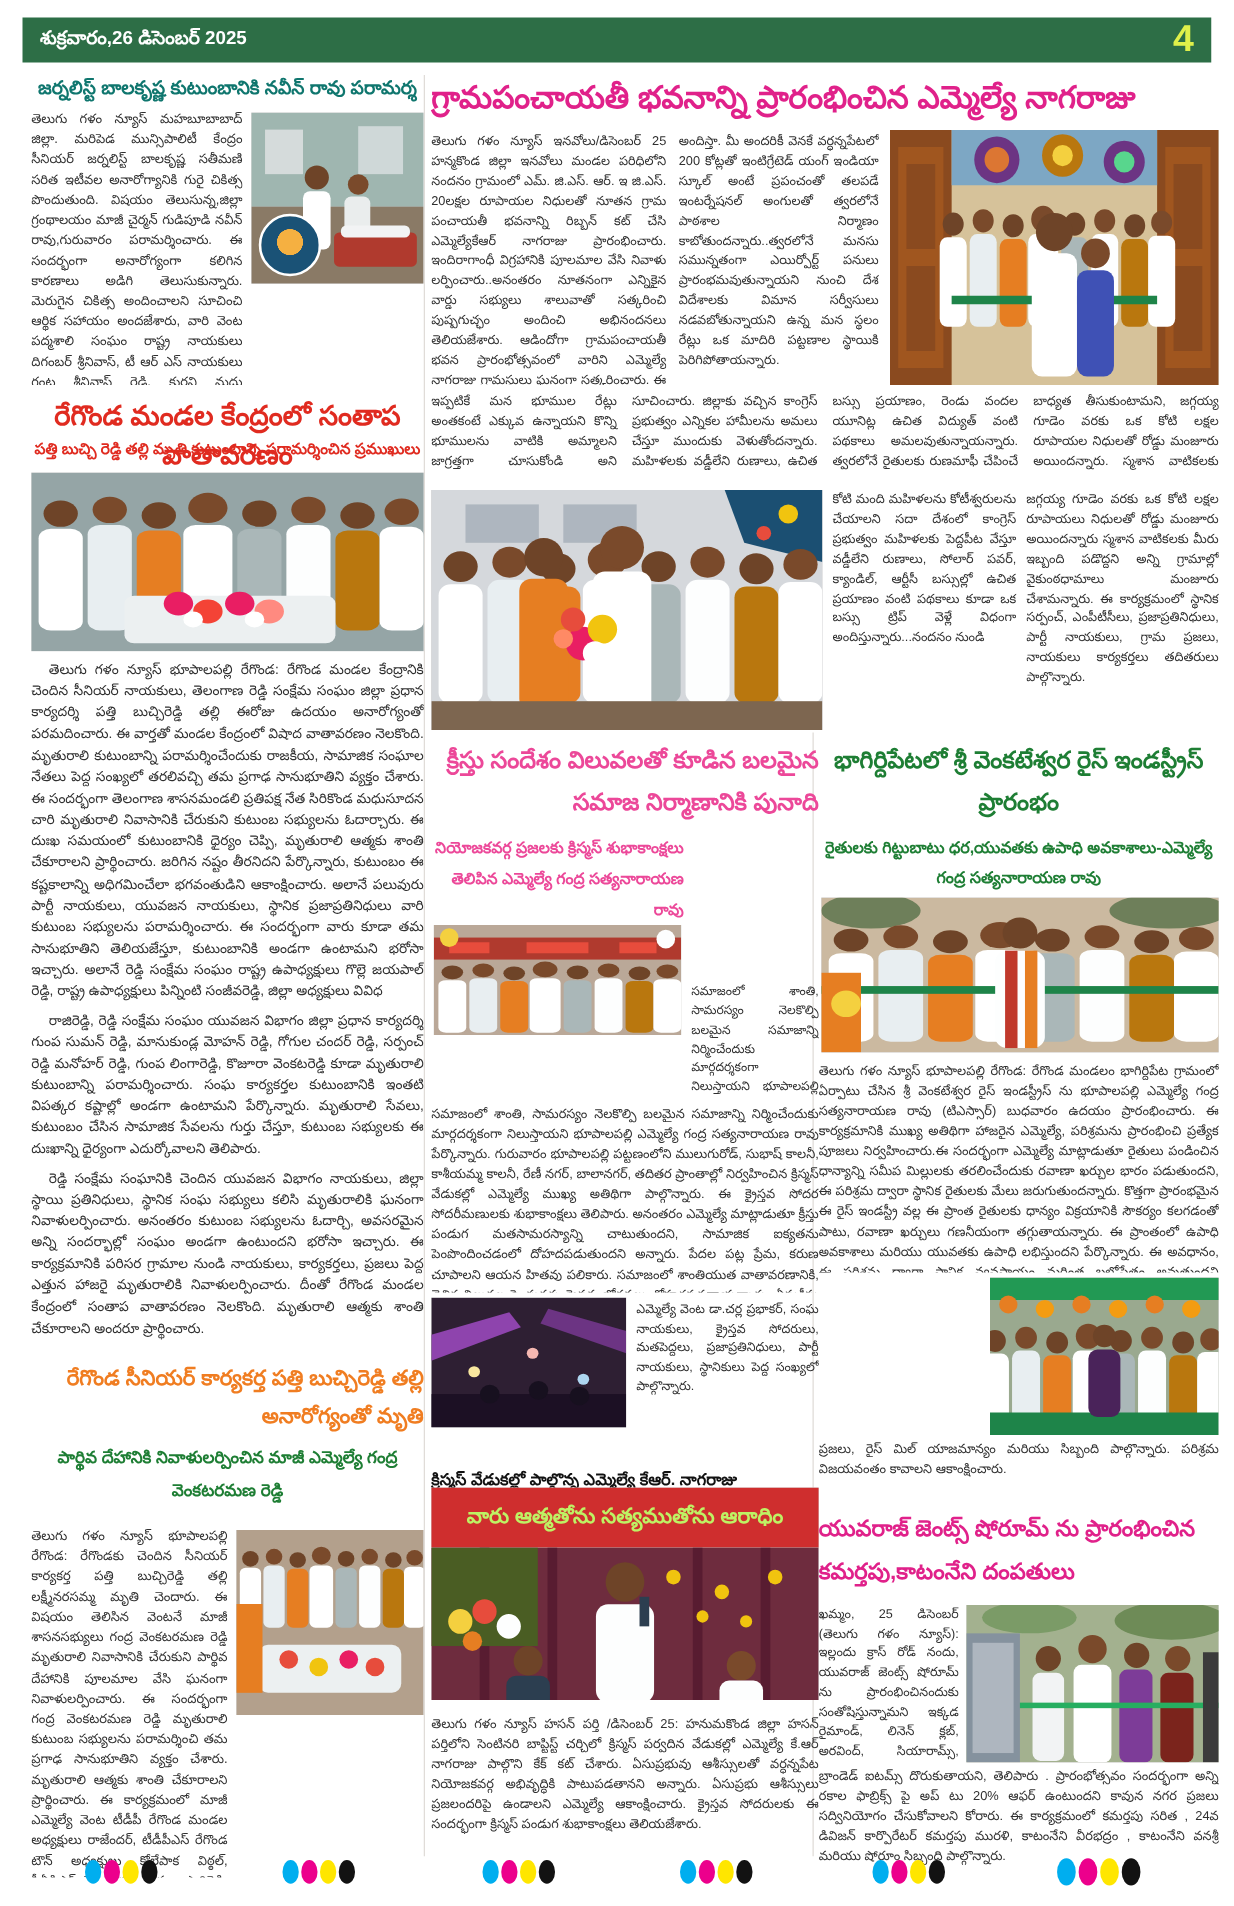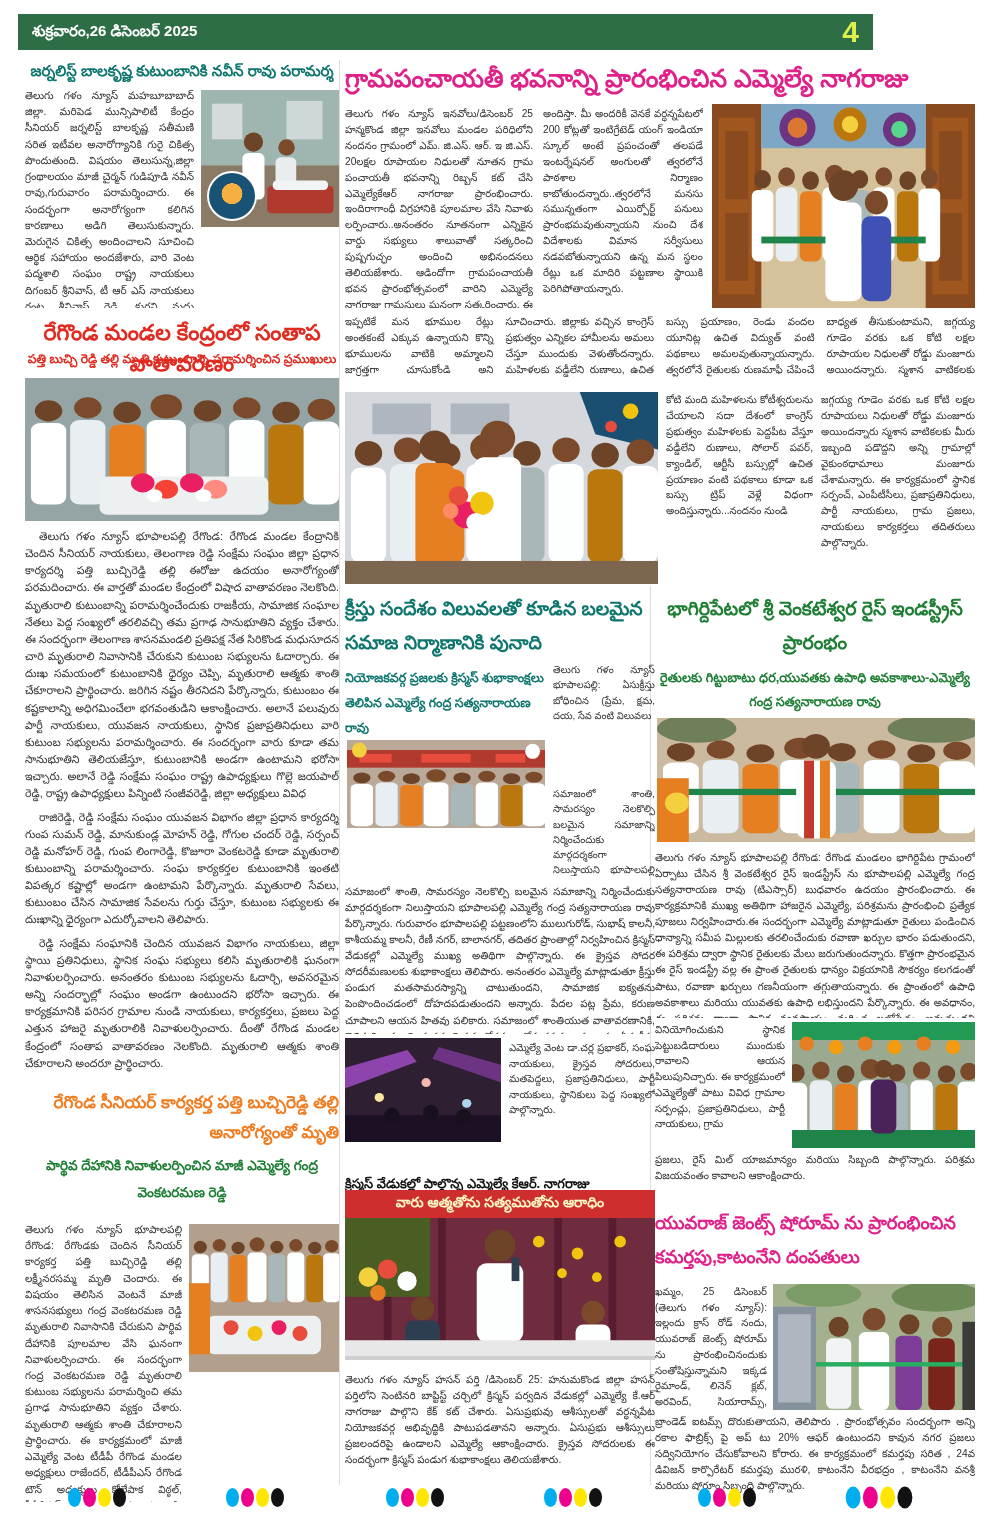--- a/index.html
+++ b/index.html
@@ -1,41 +1,41 @@
 <!DOCTYPE html>
 <html><head>
 <meta charset="utf-8">
 <style>
   html,body{margin:0;padding:0;background:#fff;}
   #page{position:relative;width:987px;height:1525px;background:#fff;overflow:hidden;
         font-family:"Liberation Sans","DejaVu Sans",sans-serif;}
   .abs{position:absolute;}
   
-  .masthead{left:18px;top:14px;width:855px;height:36px;background:#2d6e46;
+  .masthead{left:18px;top:14px;width:951px;height:36px;background:#2d6e46;
             display:flex;align-items:center;justify-content:space-between;padding:0 14px;box-sizing:border-box;}
   .mdate{color:#fff;font-weight:bold;font-size:15px;}
   .pnum{color:#dff04a;font-size:30px;font-weight:bold;line-height:1;}
   
   .jt{text-align:justify;font-size:11px;line-height:1.56;color:#2f2f2f;overflow:hidden;}
   .jt p{margin:0 0 6px 0;text-indent:14px;}
   .h-black{color:#0f766e;font-weight:bold;text-align:center;}
   .h-red{color:#e02b20;font-weight:bold;text-align:center;}
   .h-mag{color:#e0218a;font-weight:bold;}
-  .h-blue{color:#0f766e;font-weight:bold;text-align:left;}
+  .h-blue{color:#ec4899;font-weight:bold;text-align:right;}
   .h-green{color:#1e7e34;font-weight:bold;text-align:center;}
   .h-orange{color:#f07d21;font-weight:bold;text-align:right;}
   .caption{font-size:13px;font-weight:bold;color:#111;}
   
   .photo{overflow:hidden;background:#cfcfcf;}
   .photo svg{display:block;width:100%;height:100%;}
   .float-r{float:right;margin:2px 0 4px 7px;}
   .rule-v{width:1px;background:#e0dcd8;}
   
-  .banner{height:28px;background:#cf2e2e;display:flex;align-items:center;justify-content:center;
-          color:#fef9c3;font-weight:bold;font-size:14px;overflow:hidden;white-space:nowrap;}
+  .banner{height:48px;background:#cf2e2e;display:flex;align-items:center;justify-content:center;
+          color:#bef264;font-weight:bold;font-size:17px;overflow:hidden;white-space:nowrap;}
   .logo-circle{position:absolute;left:6px;bottom:6px;width:46px;height:46px;border-radius:50%;
                background:radial-gradient(circle at 50% 45%, #f5b041 0 30%, #1a5276 31% 78%, #d6eaf8 79% 100%);
                border:2px solid #fff;}
   
   .marks{left:0;top:1488px;width:987px;height:26px;}
   .mgroup{position:absolute;display:flex;gap:2px;}
   .dot{width:13px;height:19px;border-radius:50%;}
   .c{background:#00aeef}.m{background:#ec008c}.y{background:#ffe600}.k{background:#121212}
 </style>
 </head>
@@ -185,21 +185,20 @@
         <circle cx="67" cy="68" r="5" fill="#fff"></circle>
         <circle cx="54" cy="62" r="4" fill="#ff8a65"></circle>
       <rect x="0" y="88" width="160" height="12" fill="#7d6650"></rect>
     </svg>
   </div>
   <div class="abs jt" style="left:666px;top:392px;width:147px;height:192px;font-size:10.2px">కోటి మంది మహిళలను కోటీశ్వరులను చేయాలని సదా దేశంలో కాంగ్రెస్ ప్రభుత్వం మహిళలకు పెద్దపీట వేస్తూ వడ్డీలేని రుణాలు, సోలార్ పవర్, క్యాండిల్, ఆర్టీసీ బస్సుల్లో ఉచిత ప్రయాణం వంటి పథకాలు కూడా ఒక బస్సు ట్రిప్ వెళ్లే విధంగా అందిస్తున్నారు...నందనం నుండి</div>
   <div class="abs jt" style="left:821px;top:392px;width:154px;height:192px;font-size:10.2px">జగ్గయ్య గూడెం వరకు ఒక కోటి లక్షల రూపాయలు నిధులతో రోడ్డు మంజూరు అయిందన్నారు స్మశాన వాటికలకు మీరు ఇబ్బంది పడొద్దని అన్ని గ్రామాల్లో వైకుంఠధామాలు మంజూరు చేశామన్నారు. ఈ కార్యక్రమంలో స్థానిక సర్పంచ్, ఎంపీటీసీలు, ప్రజాప్రతినిధులు, పార్టీ నాయకులు, గ్రామ ప్రజలు, నాయకులు కార్యకర్తలు తదితరులు పాల్గొన్నారు.</div>
 
   <div class="abs h-blue" style="left:345px;top:592px;width:310px;font-size:19px;line-height:1.8">క్రీస్తు సందేశం విలువలతో కూడిన బలమైన సమాజ నిర్మాణానికి పునాది</div>
   <div class="abs h-blue" style="left:345px;top:666px;width:202px;font-size:12.6px;font-weight:600;line-height:2">నియోజకవర్గ ప్రజలకు క్రిస్మస్ శుభాకాంక్షలు తెలిపిన ఎమ్మెల్యే గంద్ర సత్యనారాయణ రావు</div>
-  <div class="abs jt" style="left:553px;top:662px;width:102px;height:120px;font-size:9.8px">తెలుగు గళం న్యూస్ భూపాలపల్లి: ఏసుక్రీస్తు బోధించిన (ప్రేమ, క్షమ, దయ, సేవ వంటి విలువలు</div>
 
   <div class="abs photo" style="left:347px;top:740px;width:198px;height:88px">
     <svg viewBox="0 0 160 70" preserveAspectRatio="none">
       <rect width="160" height="70" fill="#baa898"></rect>
       <rect x="0" y="8" width="160" height="14" fill="#b03a2e"></rect>
         <rect x="10" y="11" width="26" height="7" fill="#e74c3c"></rect>
         <rect x="60" y="11" width="40" height="7" fill="#e74c3c"></rect>
         <rect x="120" y="11" width="24" height="7" fill="#e74c3c"></rect>
       <circle cx="10" cy="8" r="6" fill="#f4d03f"></circle>
         <circle cx="150" cy="9" r="6" fill="#fdfefe"></circle>
@@ -273,21 +272,20 @@
         <rect x="70" y="24" width="20" height="44" rx="5" fill="#fdfefe"></rect>
         <rect x="74" y="24" width="5" height="44" fill="#c0392b"></rect>
         <rect x="82" y="24" width="5" height="44" fill="#e67e22"></rect>
       <rect x="0" y="34" width="16" height="36" fill="#e67e22"></rect>
         <circle cx="10" cy="48" r="6" fill="#f4d03f"></circle>
     </svg>
   </div>
 
   <div class="abs jt" style="left:655px;top:850px;width:320px;height:168px;font-size:10.3px">తెలుగు గళం న్యూస్ భూపాలపల్లి రేగొండ: రేగొండ మండలం భాగిర్దిపేట గ్రామంలో ఏర్పాటు చేసిన శ్రీ వెంకటేశ్వర రైస్ ఇండస్ట్రీస్ ను భూపాలపల్లి ఎమ్మెల్యే గంద్ర సత్యనారాయణ రావు (టిఎస్సార్) బుధవారం ఉదయం ప్రారంభించారు. ఈ కార్యక్రమానికి ముఖ్య అతిథిగా హాజరైన ఎమ్మెల్యే, పరిశ్రమను ప్రారంభించి ప్రత్యేక పూజలు నిర్వహించారు.ఈ సందర్భంగా ఎమ్మెల్యే మాట్లాడుతూ రైతులు పండించిన ధాన్యాన్ని సమీప మిల్లులకు తరలించేందుకు రవాణా ఖర్చుల భారం పడుతుందని, ఈ పరిశ్రమ ద్వారా స్థానిక రైతులకు మేలు జరుగుతుందన్నారు. కొత్తగా ప్రారంభమైన ఈ రైస్ ఇండస్ట్రీ వల్ల ఈ ప్రాంత రైతులకు ధాన్యం విక్రయానికి సౌకర్యం కలగడంతో పాటు, రవాణా ఖర్చులు గణనీయంగా తగ్గుతాయన్నారు. ఈ ప్రాంతంలో ఉపాధి అవకాశాలు మరియు యువతకు ఉపాధి లభిస్తుందని పేర్కొన్నారు. ఈ అవధానం, ఈ పరిశ్రమ ద్వారా స్థానిక వ్యవసాయం మరింత బలోపేతం అవుతుందని పెరుగుతాయని,గ్రామీణ ఆర్థిక వ్యవస్థ బలోపేతం అవుతుందని</div>
 
-  <div class="abs jt" style="left:655px;top:1022px;width:130px;height:126px;font-size:10.1px">వినియోగించుకుని స్థానిక పెట్టుబడిదారులు ముందుకు రావాలని ఆయన పిలుపునిచ్చారు. ఈ కార్యక్రమంలో ఎమ్మెల్యేతో పాటు వివిధ గ్రామాల సర్పంచ్లు, ప్రజాప్రతినిధులు, పార్టీ నాయకులు, గ్రామ</div>
   <div class="abs photo" style="left:792px;top:1022px;width:183px;height:126px">
     <svg viewBox="0 0 100 70" preserveAspectRatio="none">
       <rect width="100" height="70" fill="#9aa98f"></rect>
       <polygon points="0,0 100,0 100,10 0,10" fill="#229954"></polygon>
       <circle cx="8" cy="12" r="4" fill="#e67e22"></circle>
         <circle cx="24" cy="14" r="4" fill="#f39c12"></circle>
         <circle cx="40" cy="12" r="4" fill="#e67e22"></circle>
         <circle cx="56" cy="14" r="4" fill="#f39c12"></circle>
         <circle cx="72" cy="12" r="4" fill="#e67e22"></circle>
         <circle cx="88" cy="14" r="4" fill="#f39c12"></circle>

